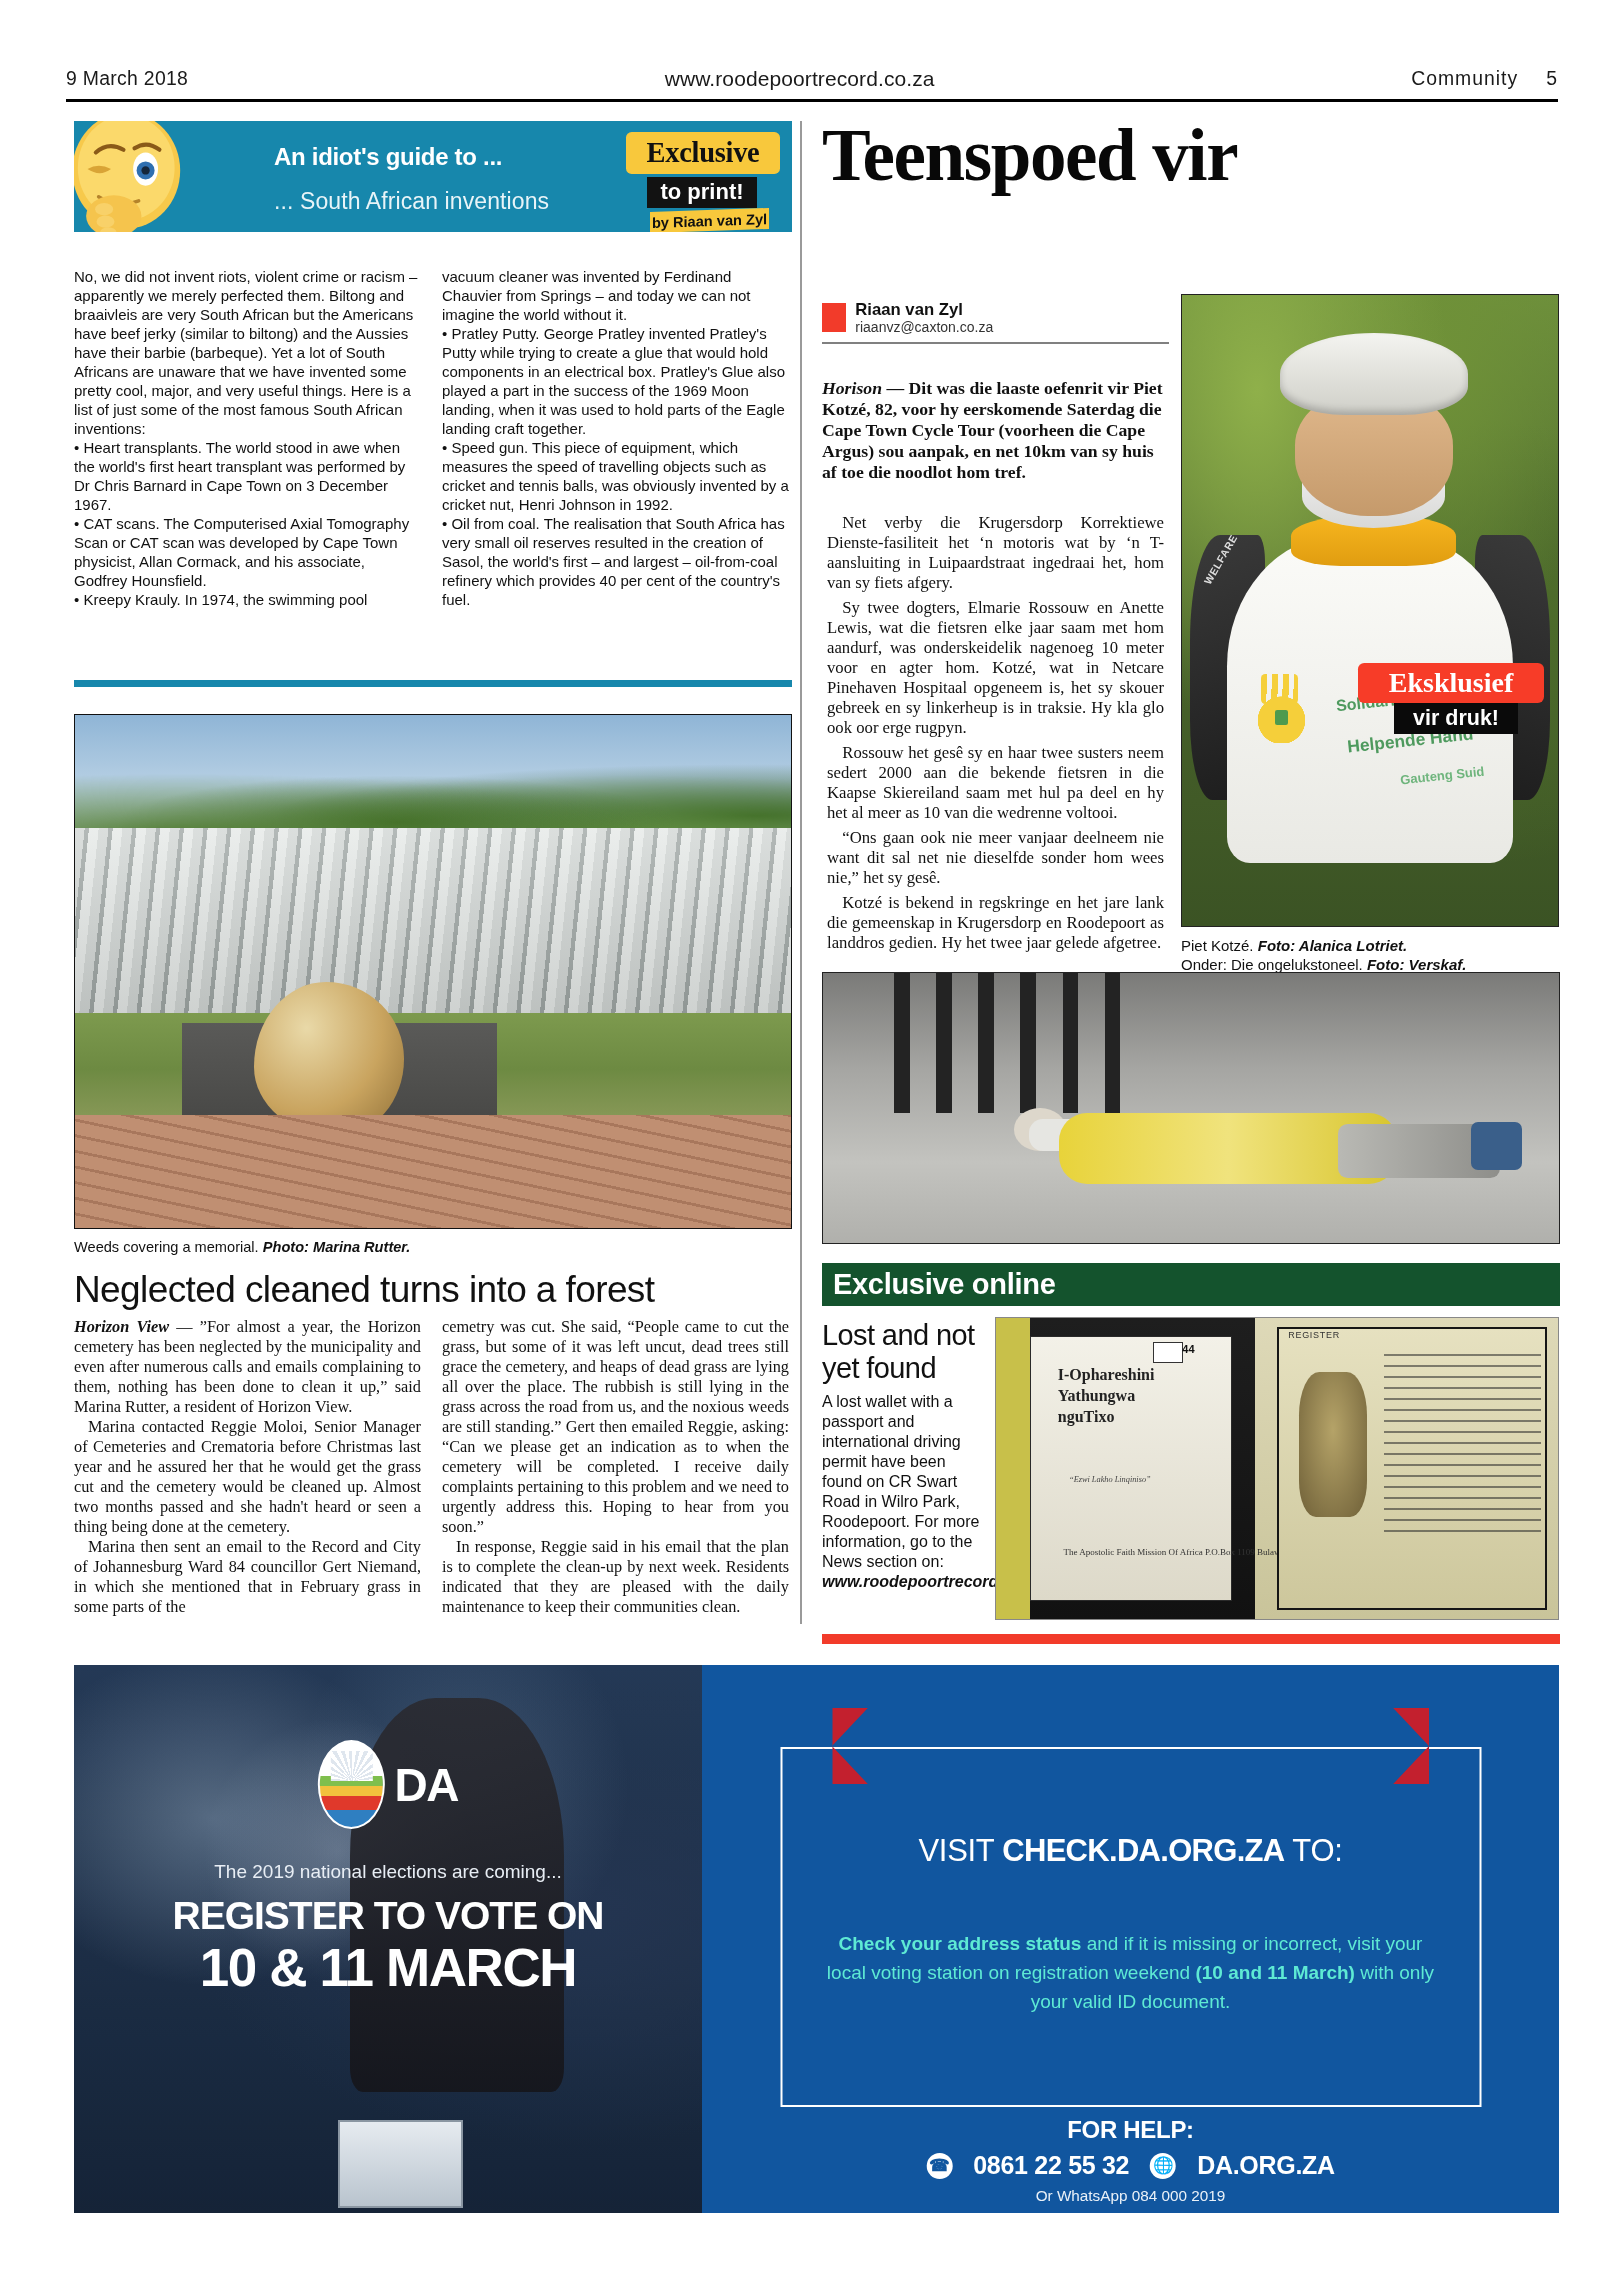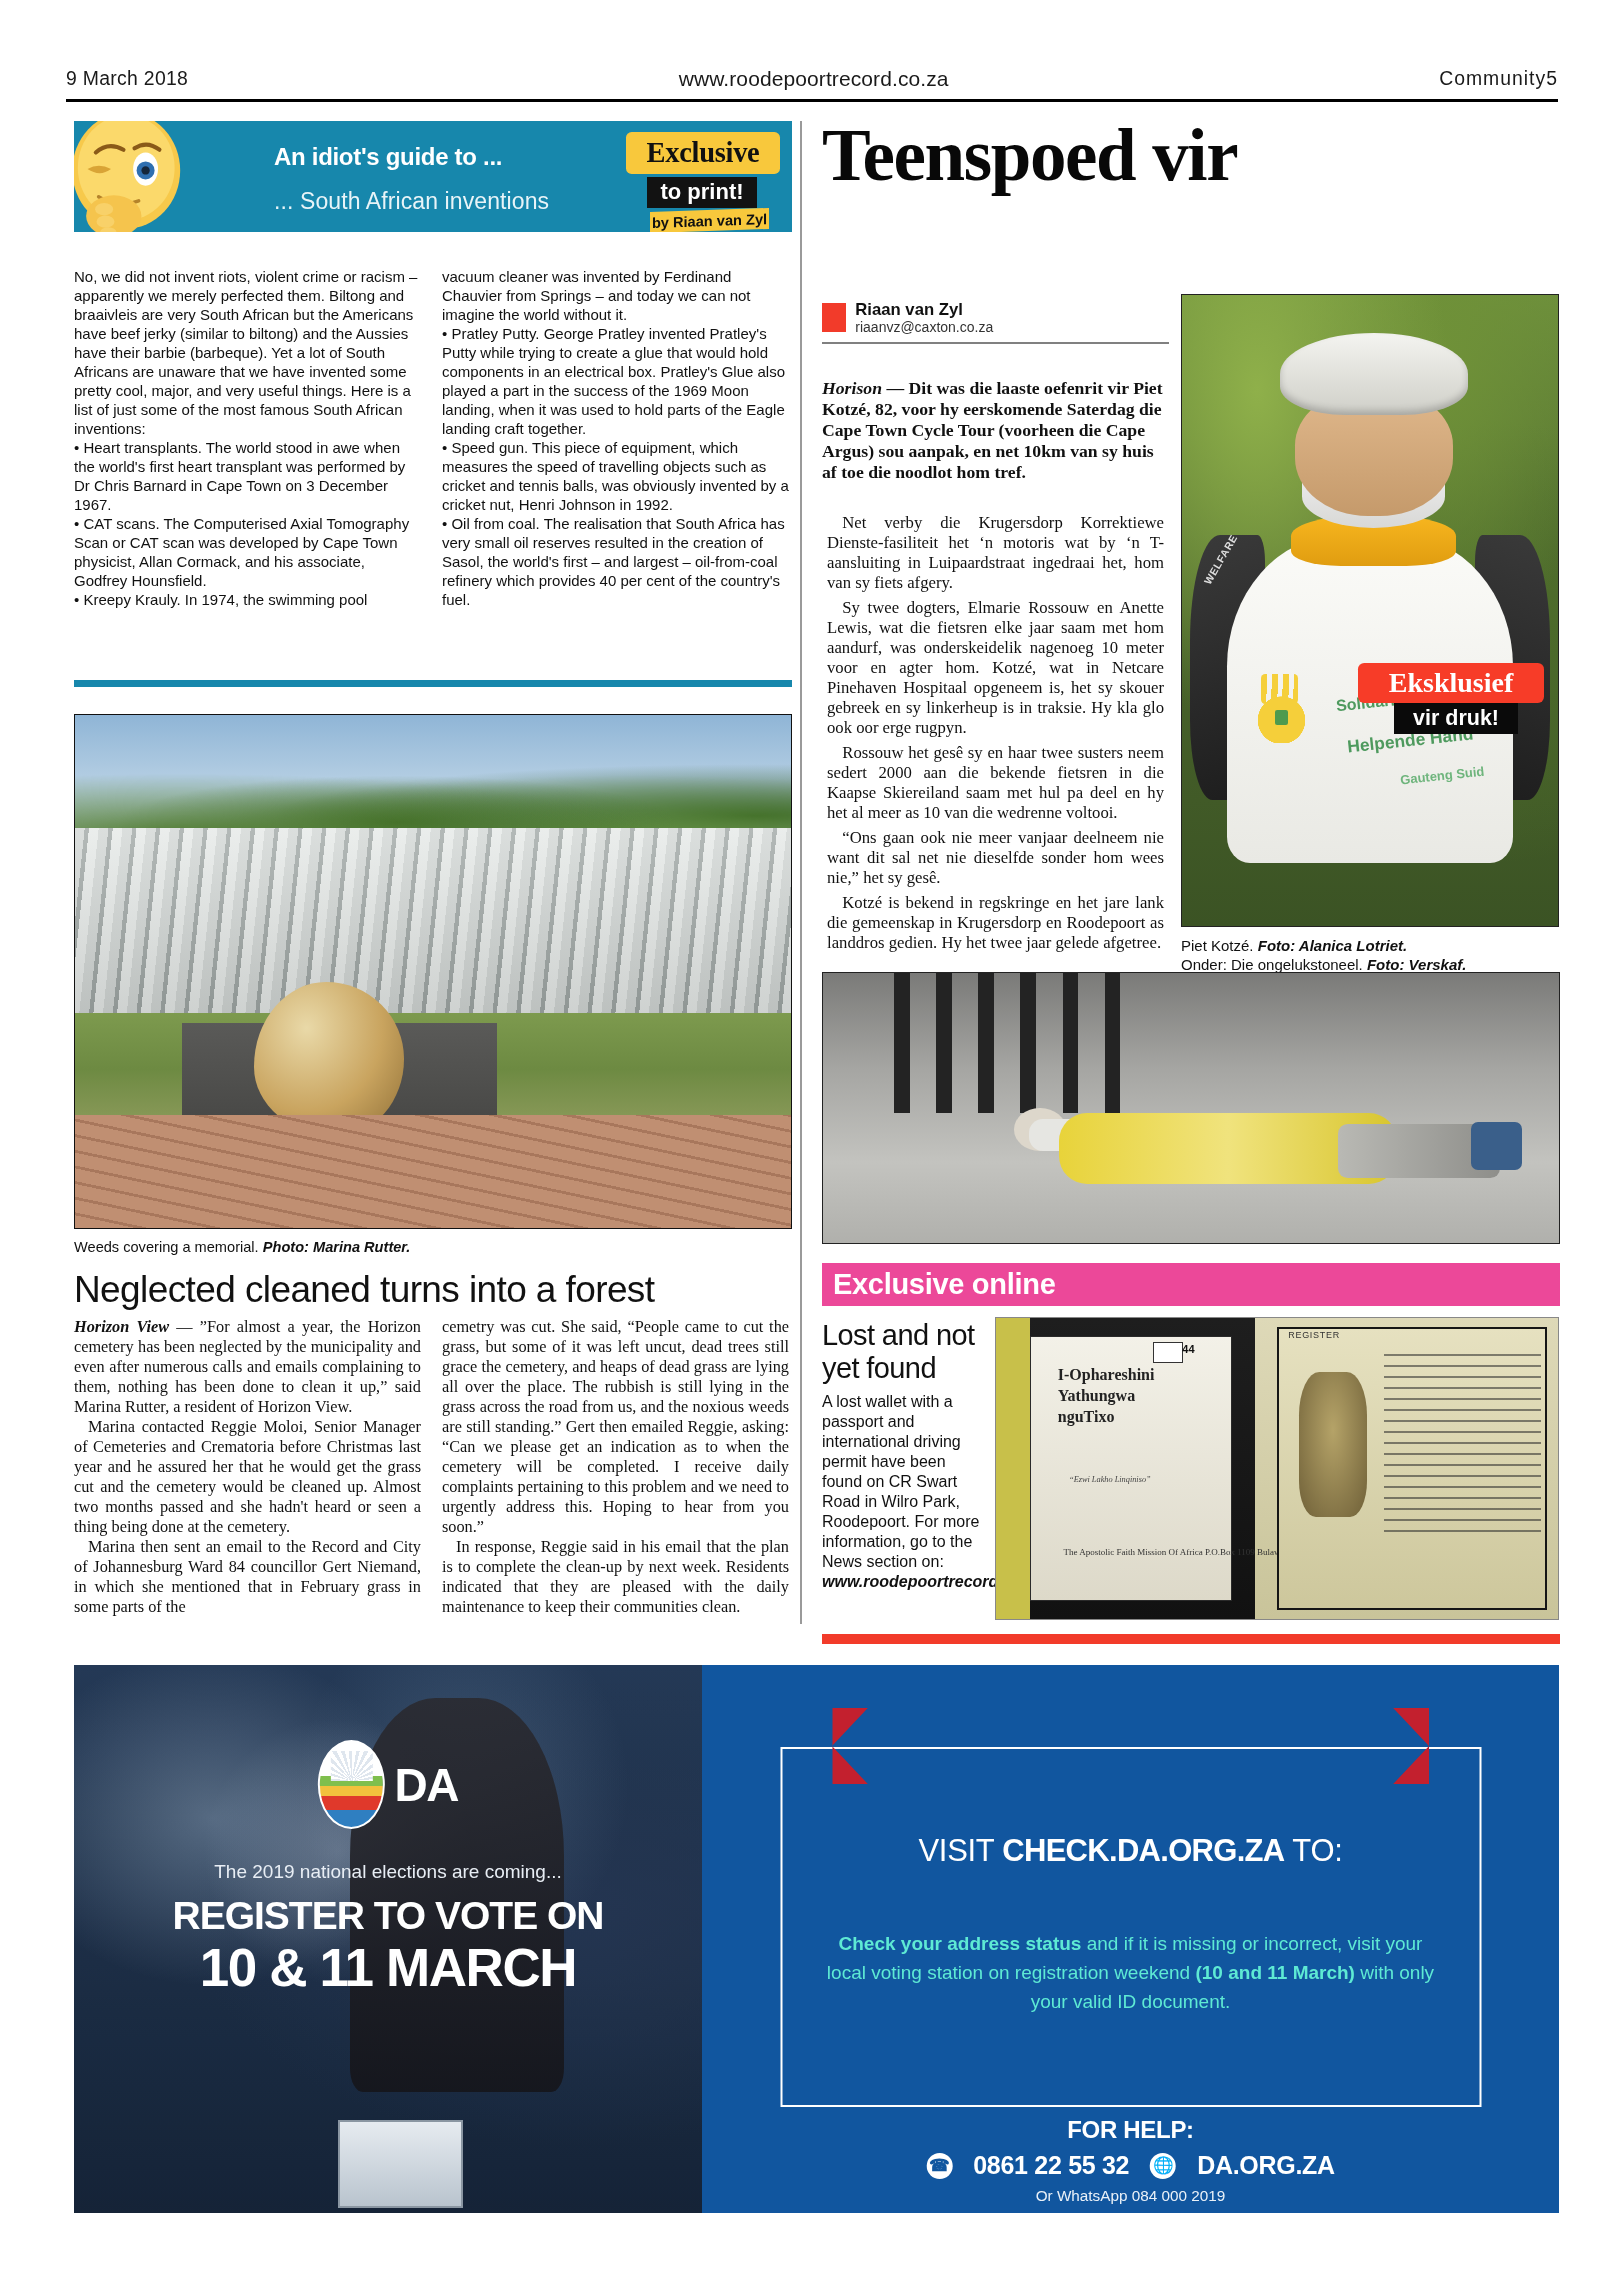--- a/index.html
+++ b/index.html
@@ -11,21 +11,21 @@
   }
   .page { position: relative; width: 1624px; height: 2295px; overflow: hidden; }
 
   
   .masthead {
     position: absolute; left: 66px; top: 61px; width: 1492px; height: 35px;
     display: flex; align-items: center; justify-content: space-between;
     font-size: 19.4px; color: #1a1a1a; letter-spacing: 0.3px;
   }
   .masthead .mh-url { font-size: 21px; letter-spacing: 0.1px; }
-  .masthead .mh-right { display: flex; align-items: flex-end; letter-spacing: 1px; }
+  .masthead .mh-right { display: flex; align-items: flex-end; gap: 28px; letter-spacing: 1px; }
   .masthead-rule {
     position: absolute; left: 66px; top: 99px; width: 1492px; height: 2.8px; background: #000;
   }
 
   
   .idiot-banner {
     position: absolute; left: 74px; top: 121px; width: 718px; height: 111px;
     background: #1787ac; overflow: hidden;
   }
   .emoji-face {
@@ -236,21 +236,21 @@
   .cp-head { position:absolute; left:26%; top:50%; width:7%; height:16%;
     border-radius: 50%; background: #ddd7cb; }
   .cp-legs2 { position:absolute; left:70%; top:56%; width:22%; height:20%;
     border-radius: 9.7px; background: linear-gradient(90deg,#b9b9b4,#8e8e8a); }
   .cp-shoe { position:absolute; left:88%; top:55%; width:7%; height:18%;
     border-radius: 7px; background: #3a5f8a; }
 
   
   .exclonline-bar {
     position: absolute; left: 822px; top: 1263px; width: 738px; height: 43px;
-    background: #ec4899;
+    background: #14532d;
     display: flex; align-items: center; padding-left: 11px;
     font-size: 29px; font-weight: bold; color: #fff; letter-spacing: -0.3px;
   }
   .lost-title {
     position: absolute; left: 822px; top: 1319px; width: 174px;
     font-size: 29px; line-height: 33px; color: #111; letter-spacing: -0.6px;
   }
   .lost-body {
     position: absolute; left: 822px; top: 1392px; width: 161px;
     font-size: 16px; line-height: 20px; color: #111;

